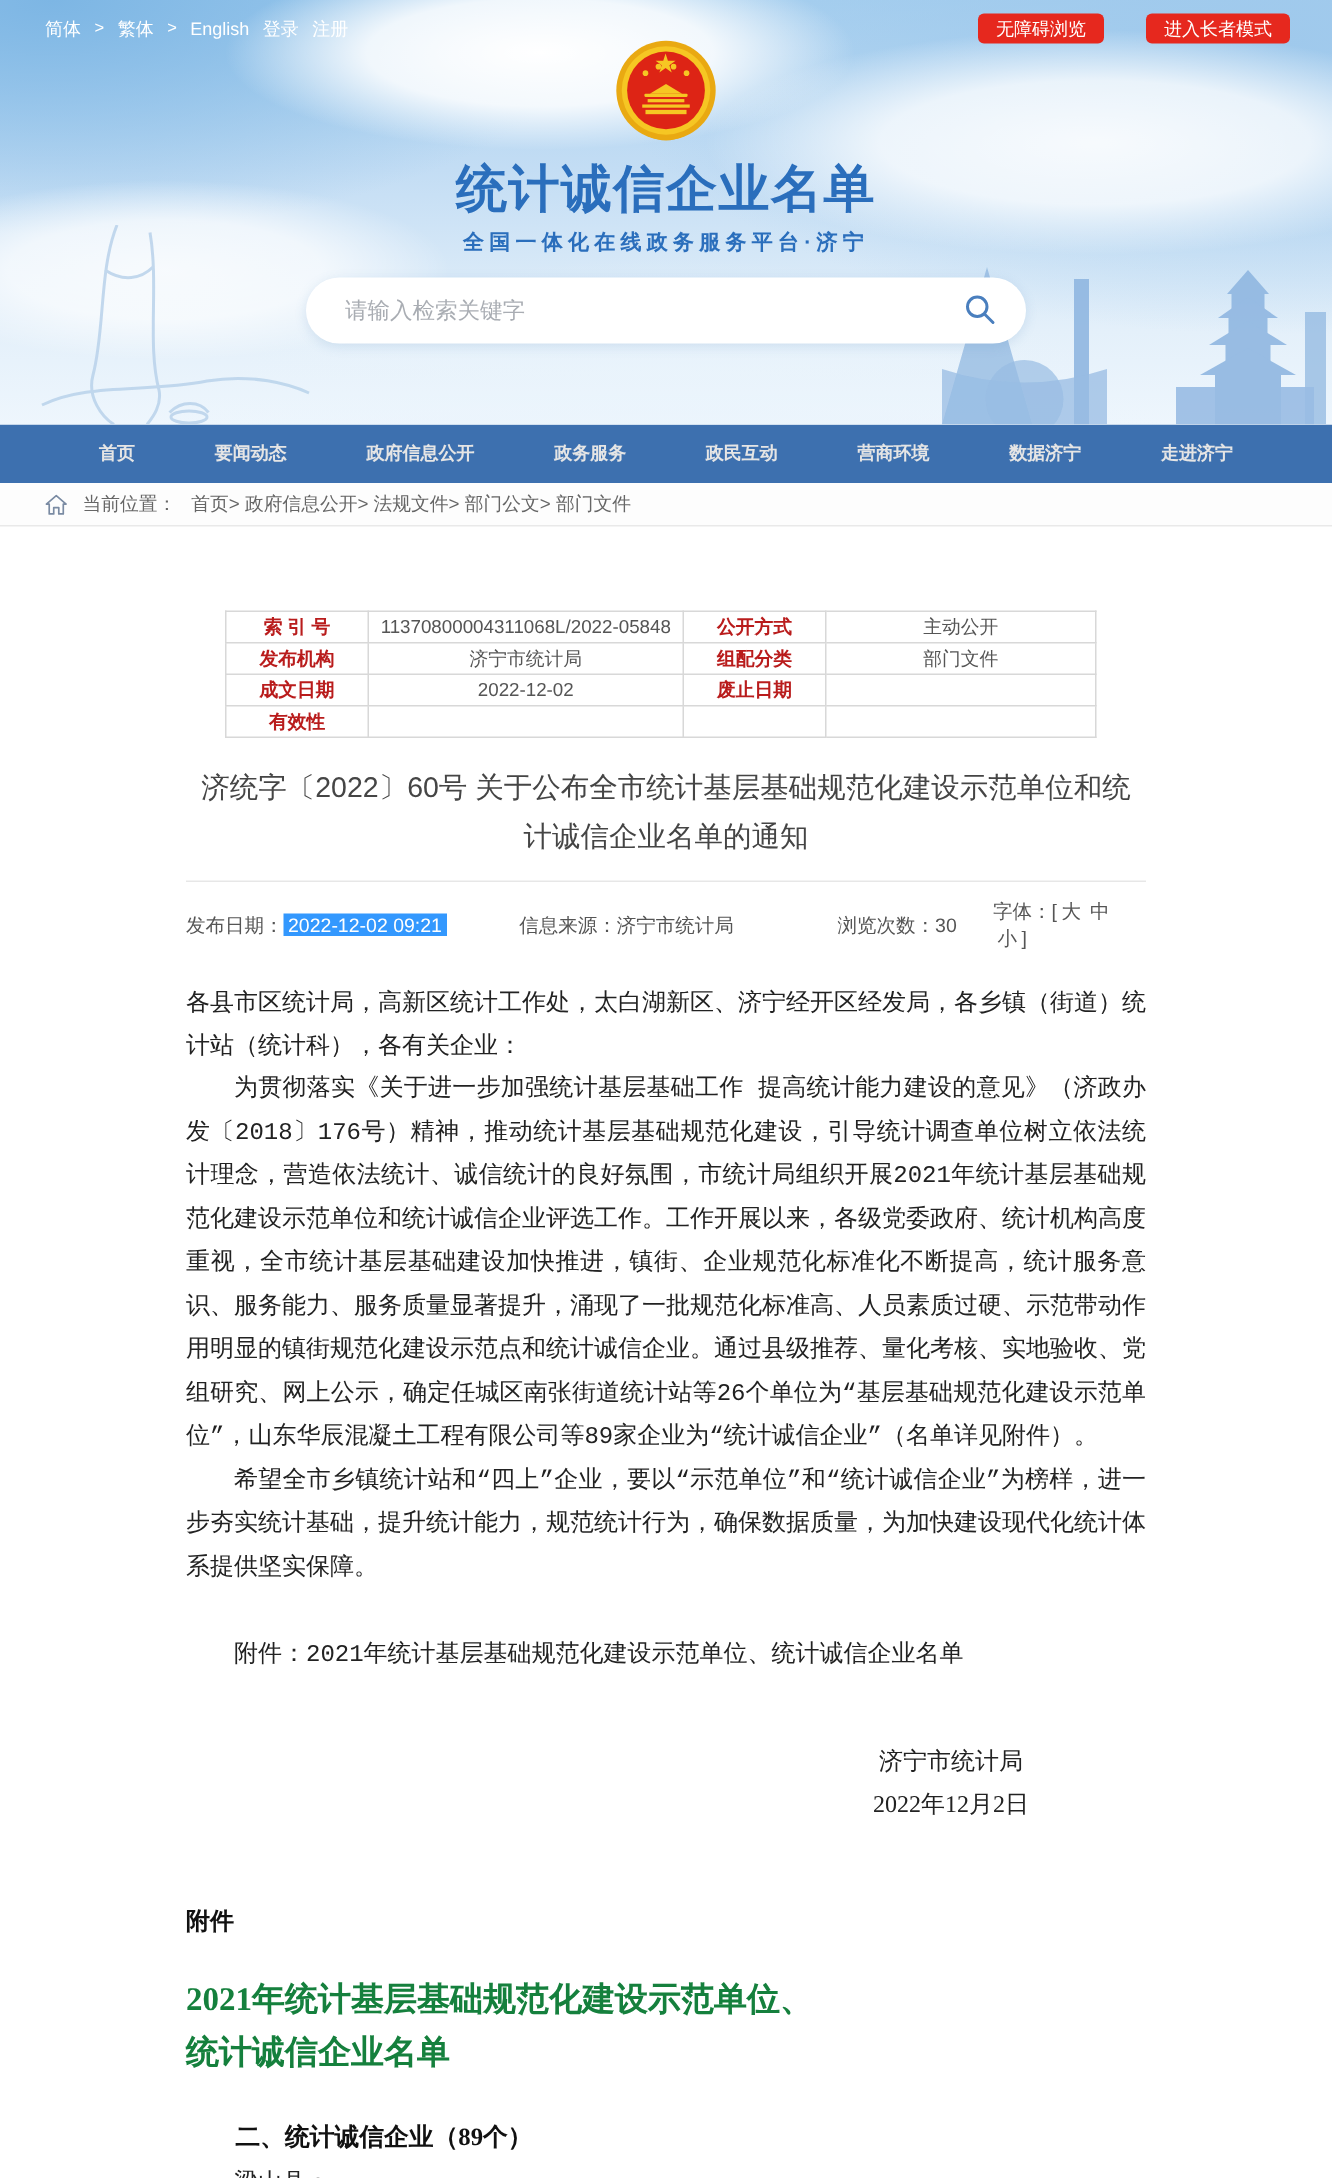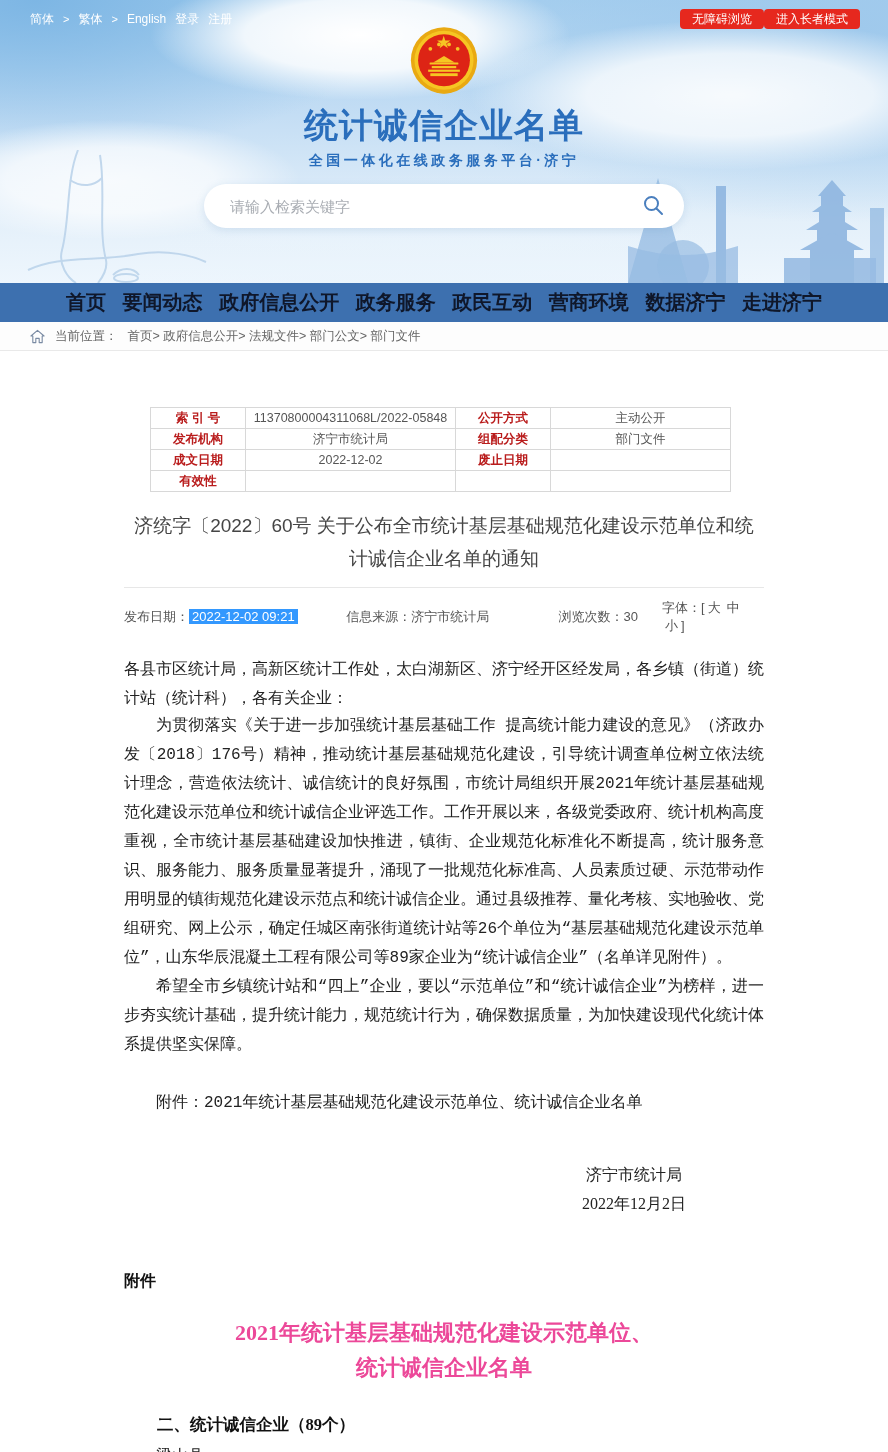--- a/index.html
+++ b/index.html
@@ -21,21 +21,21 @@
       linear-gradient(180deg, #a6cfef 0%, #c3ddf4 40%, #e4f0fa 78%, #eef6fd 100%);
   }
   .cloud { position:absolute; border-radius:50%; background:radial-gradient(closest-side,#ffffff 0%,rgba(255,255,255,.85) 55%,rgba(255,255,255,0) 100%); }
   .deco { position:absolute; pointer-events:none; }
 
   .topbar { position:relative; z-index:5; display:flex; justify-content:space-between; align-items:center; padding:9px 28px 0 30px; }
   .topbar-links { display:flex; align-items:center; gap:9px; font-size:12px; color:#fff; }
   .topbar-links a { color:#fff; text-decoration:none; cursor:pointer; }
   .topbar-links .sep { color:#fff; font-size:11px; }
   .gap-left { }
-  .topbar-buttons { display:flex; gap:0;align-items:center; }
+  .topbar-buttons { display:flex; gap:28px;align-items:center; }
   .red-btn {
     background:#e6281e; color:#fff; border:none; font-size:12px;
     padding:3px 12px; border-radius:4px; cursor:pointer; line-height:14px;
   }
 
   .masthead { position:relative; z-index:4; text-align:center; margin-top:-4px; }
   .emblem { width:72px; height:72px; display:inline-block; }
   .site-title {
     margin-top:2px; font-size:34px; font-weight:bold; color:#2a6ebc;
     letter-spacing:1px; line-height:44px;
@@ -53,21 +53,21 @@
   }
   .search-input::placeholder { color:#a9adb3; }
   .search-btn { background:none; border:none; cursor:pointer; width:26px; height:26px; padding:0; }
 
   
   .mainnav {
     height:39px; background:#3d70af; display:flex; align-items:center;
     justify-content:space-between; padding:0 66px;
   }
   .mainnav a {
-    color:#0f172a; font-size:20px; font-weight:bold; text-decoration:none; cursor:pointer; white-space:nowrap;
+    color:#e5e5e5; font-size:12px; font-weight:bold; text-decoration:none; cursor:pointer; white-space:nowrap;
   }
 
   
   .breadcrumb {
     height:29px; background:#fdfdfd; border-bottom:1px solid #e9e9e9;
     display:flex; align-items:center; padding:0 30px; gap:10px;
     font-size:12.5px; color:#666;
   }
   .crumb-path { cursor:pointer; }
 
@@ -102,21 +102,21 @@
     font-size:16px; line-height:29px; color:#222; text-align:justify;
   }
   .pind { text-indent:2em;font-family:Liberation Mono, monospace; }
 
   .signature { width:fit-content; margin:42px 78px 0 auto; text-align:center; }
   .signature div { font-size:16px; line-height:29px; color:#222; }
 
   .attachment { width:640px; margin:0 auto; }
   .attach-label { margin-top:53px; font-size:16px; font-weight:bold; color:#111; }
   .attach-title {
-    margin-top:23px; text-align:center; font-size:22px; font-weight:bold; color:#ec4899;
+    margin-top:23px; text-align:left; font-size:22px; font-weight:bold; color:#15803d;
     line-height:35px;
   }
   .attach-heading { margin-top:25px; font-size:16.5px; font-weight:bold; color:#111; text-indent:2em; line-height:30px; }
   .attach-line { font-size:16px; color:#222; text-indent:2em; line-height:30px; margin-top:1px; }
 </style>
 </head>
 <body>
 
 <div class="page">
 

